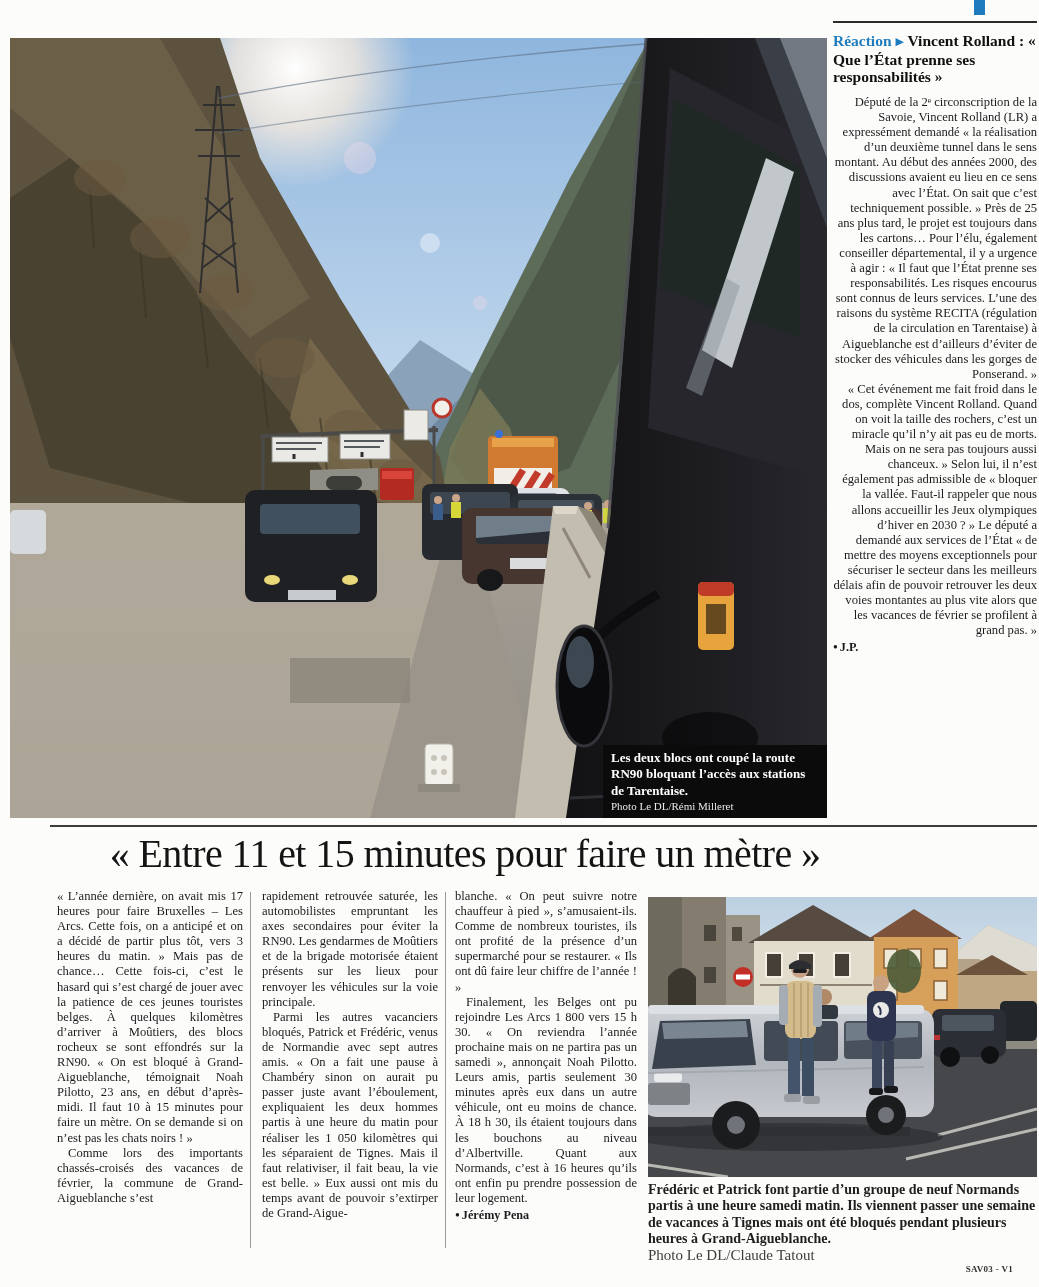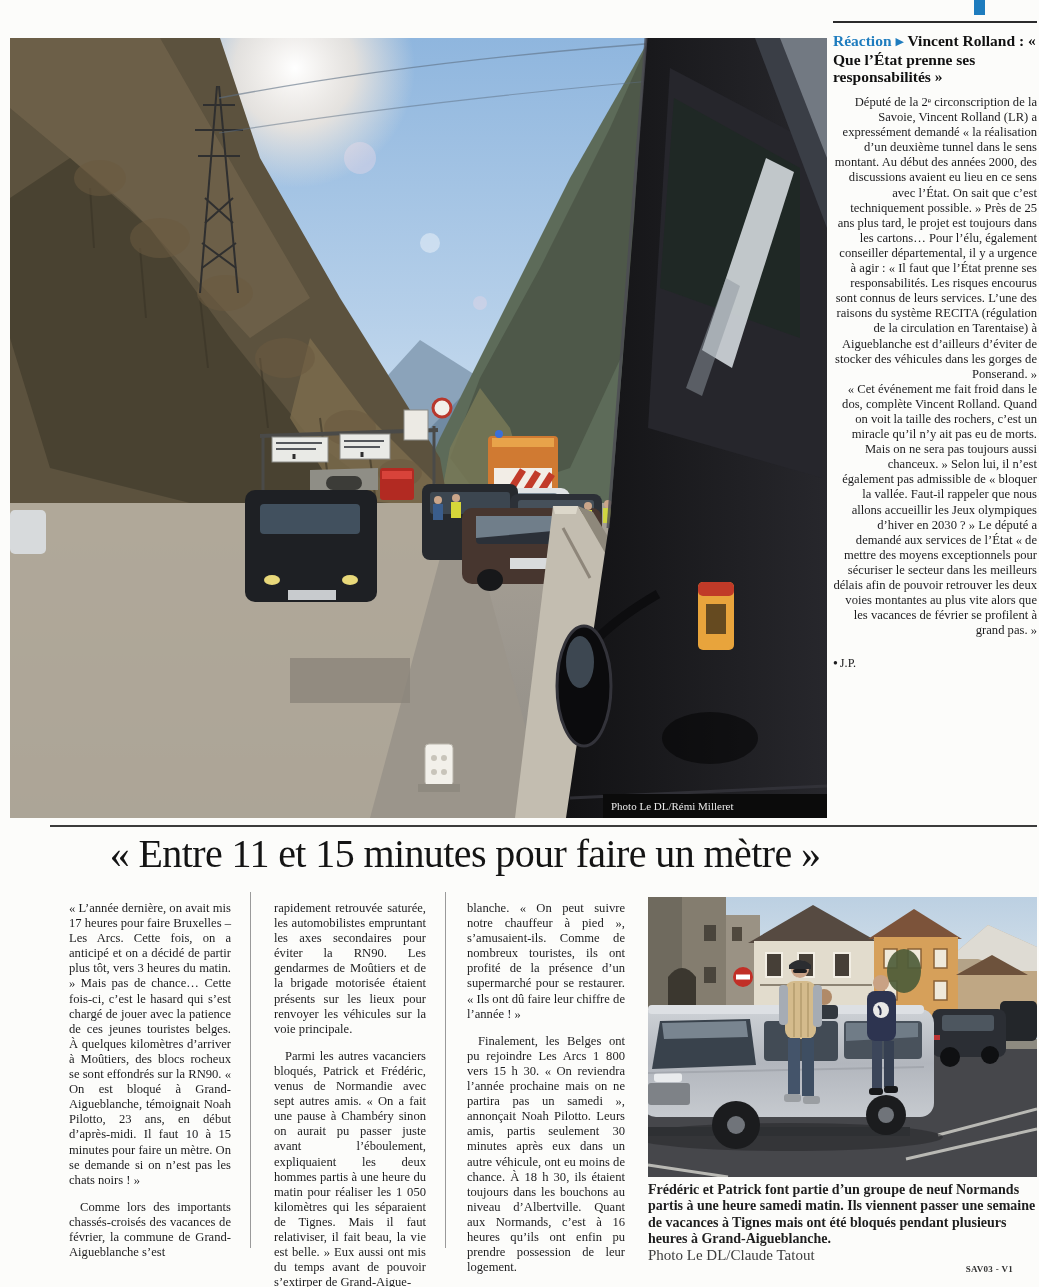--- a/index.html
+++ b/index.html
@@ -20,33 +20,33 @@
   .photo-caption .cap{font-weight:bold;font-size:13px;line-height:16.5px;}
   .photo-caption .credit{font-size:11px;line-height:15px;color:#e9e9e9;}
 
   
   .right-col{position:absolute;left:833px;top:21px;width:204px;}
   .right-col .rule{border-top:2px solid #2b2b2b;margin:0 0 9px 0;}
   .right-col h2{margin:0 0 10px 0;font-size:15.5px;line-height:17px;font-weight:bold;color:#111;}
   .right-col h2 .kicker{color:var(--accent);text-align:center;}
   .right-col h2 .arrow{color:var(--accent);font-size:11px;position:relative;top:-1px;}
   .right-col p{margin:0;font-size:12.6px;line-height:15.1px;text-align:right;}
-  .byline{font-weight:normal;font-size:12.2px;line-height:15px;margin-top:18px;}
+  .byline{font-weight:bold;font-size:12.2px;line-height:15px;margin-top:2px;}
   .byline .dot{font-size:8px;position:relative;top:-2px;margin-right:2px;}
 
   
   .headline-rule{position:absolute;left:50px;top:825px;width:987px;border-top:2px solid #3c3c3c;}
   h1.headline{
     position:absolute;left:28px;top:831px;width:874px;margin:0;text-align:center;
     font-size:40px;line-height:46px;font-weight:normal;letter-spacing:-0.6px;color:#141414;
   }
 
   
   .col{position:absolute;top:889px;font-size:12.6px;line-height:15.1px;text-align:justify;hyphens:auto;}
-  .col p{margin:12px;}
+  .col p{margin:0;}
   .col p.indent{text-indent:11px;}
   #col1{left:57px;width:186px;}
   #col2{left:262px;width:176px;}
   #col3{left:455px;width:182px;}
   .vsep{position:absolute;top:892px;height:356px;border-left:1px solid #9a9a9a;}
   #vsep1{left:250px;} #vsep2{left:445px;}
 
   
   .photo-bottom{position:absolute;left:648px;top:897px;width:389px;height:280px;background:#c6d6e6;}
   .photo-bottom svg{display:block;width:100%;height:100%;}
@@ -254,20 +254,21 @@
       <rect x="688" y="544" width="36" height="14" rx="5" fill="#c03a28"></rect>
       <rect x="696" y="566" width="20" height="30" fill="#2e2414" opacity=".7"></rect>
       <path d="M648,556 Q610,578 588,600" stroke="#0d0d0f" stroke-width="9" fill="none"></path>
       <ellipse cx="574" cy="648" rx="27" ry="60" fill="#0b0b0d" stroke="#33333a" stroke-width="3"></ellipse>
       <ellipse cx="570" cy="624" rx="14" ry="26" fill="#47525e" opacity=".85"></ellipse>
       <ellipse cx="700" cy="700" rx="48" ry="26" fill="#000000" opacity=".5"></ellipse>
     </g>
   </svg>
 
   <div class="photo-caption">
+    <div class="cap">Les deux blocs ont coupé la route RN90 bloquant l’accès aux stations de Tarentaise.</div>
     <div class="credit">Photo Le DL/Rémi Milleret</div>
   </div>
 </div>
 
 <div class="right-col">
   <div class="rule"></div>
   <h2>
     <span class="kicker">Réaction</span>
     <span class="arrow">▶</span>
     <span>Vincent Rolland : « Que l’État prenne ses responsabilités »</span>

